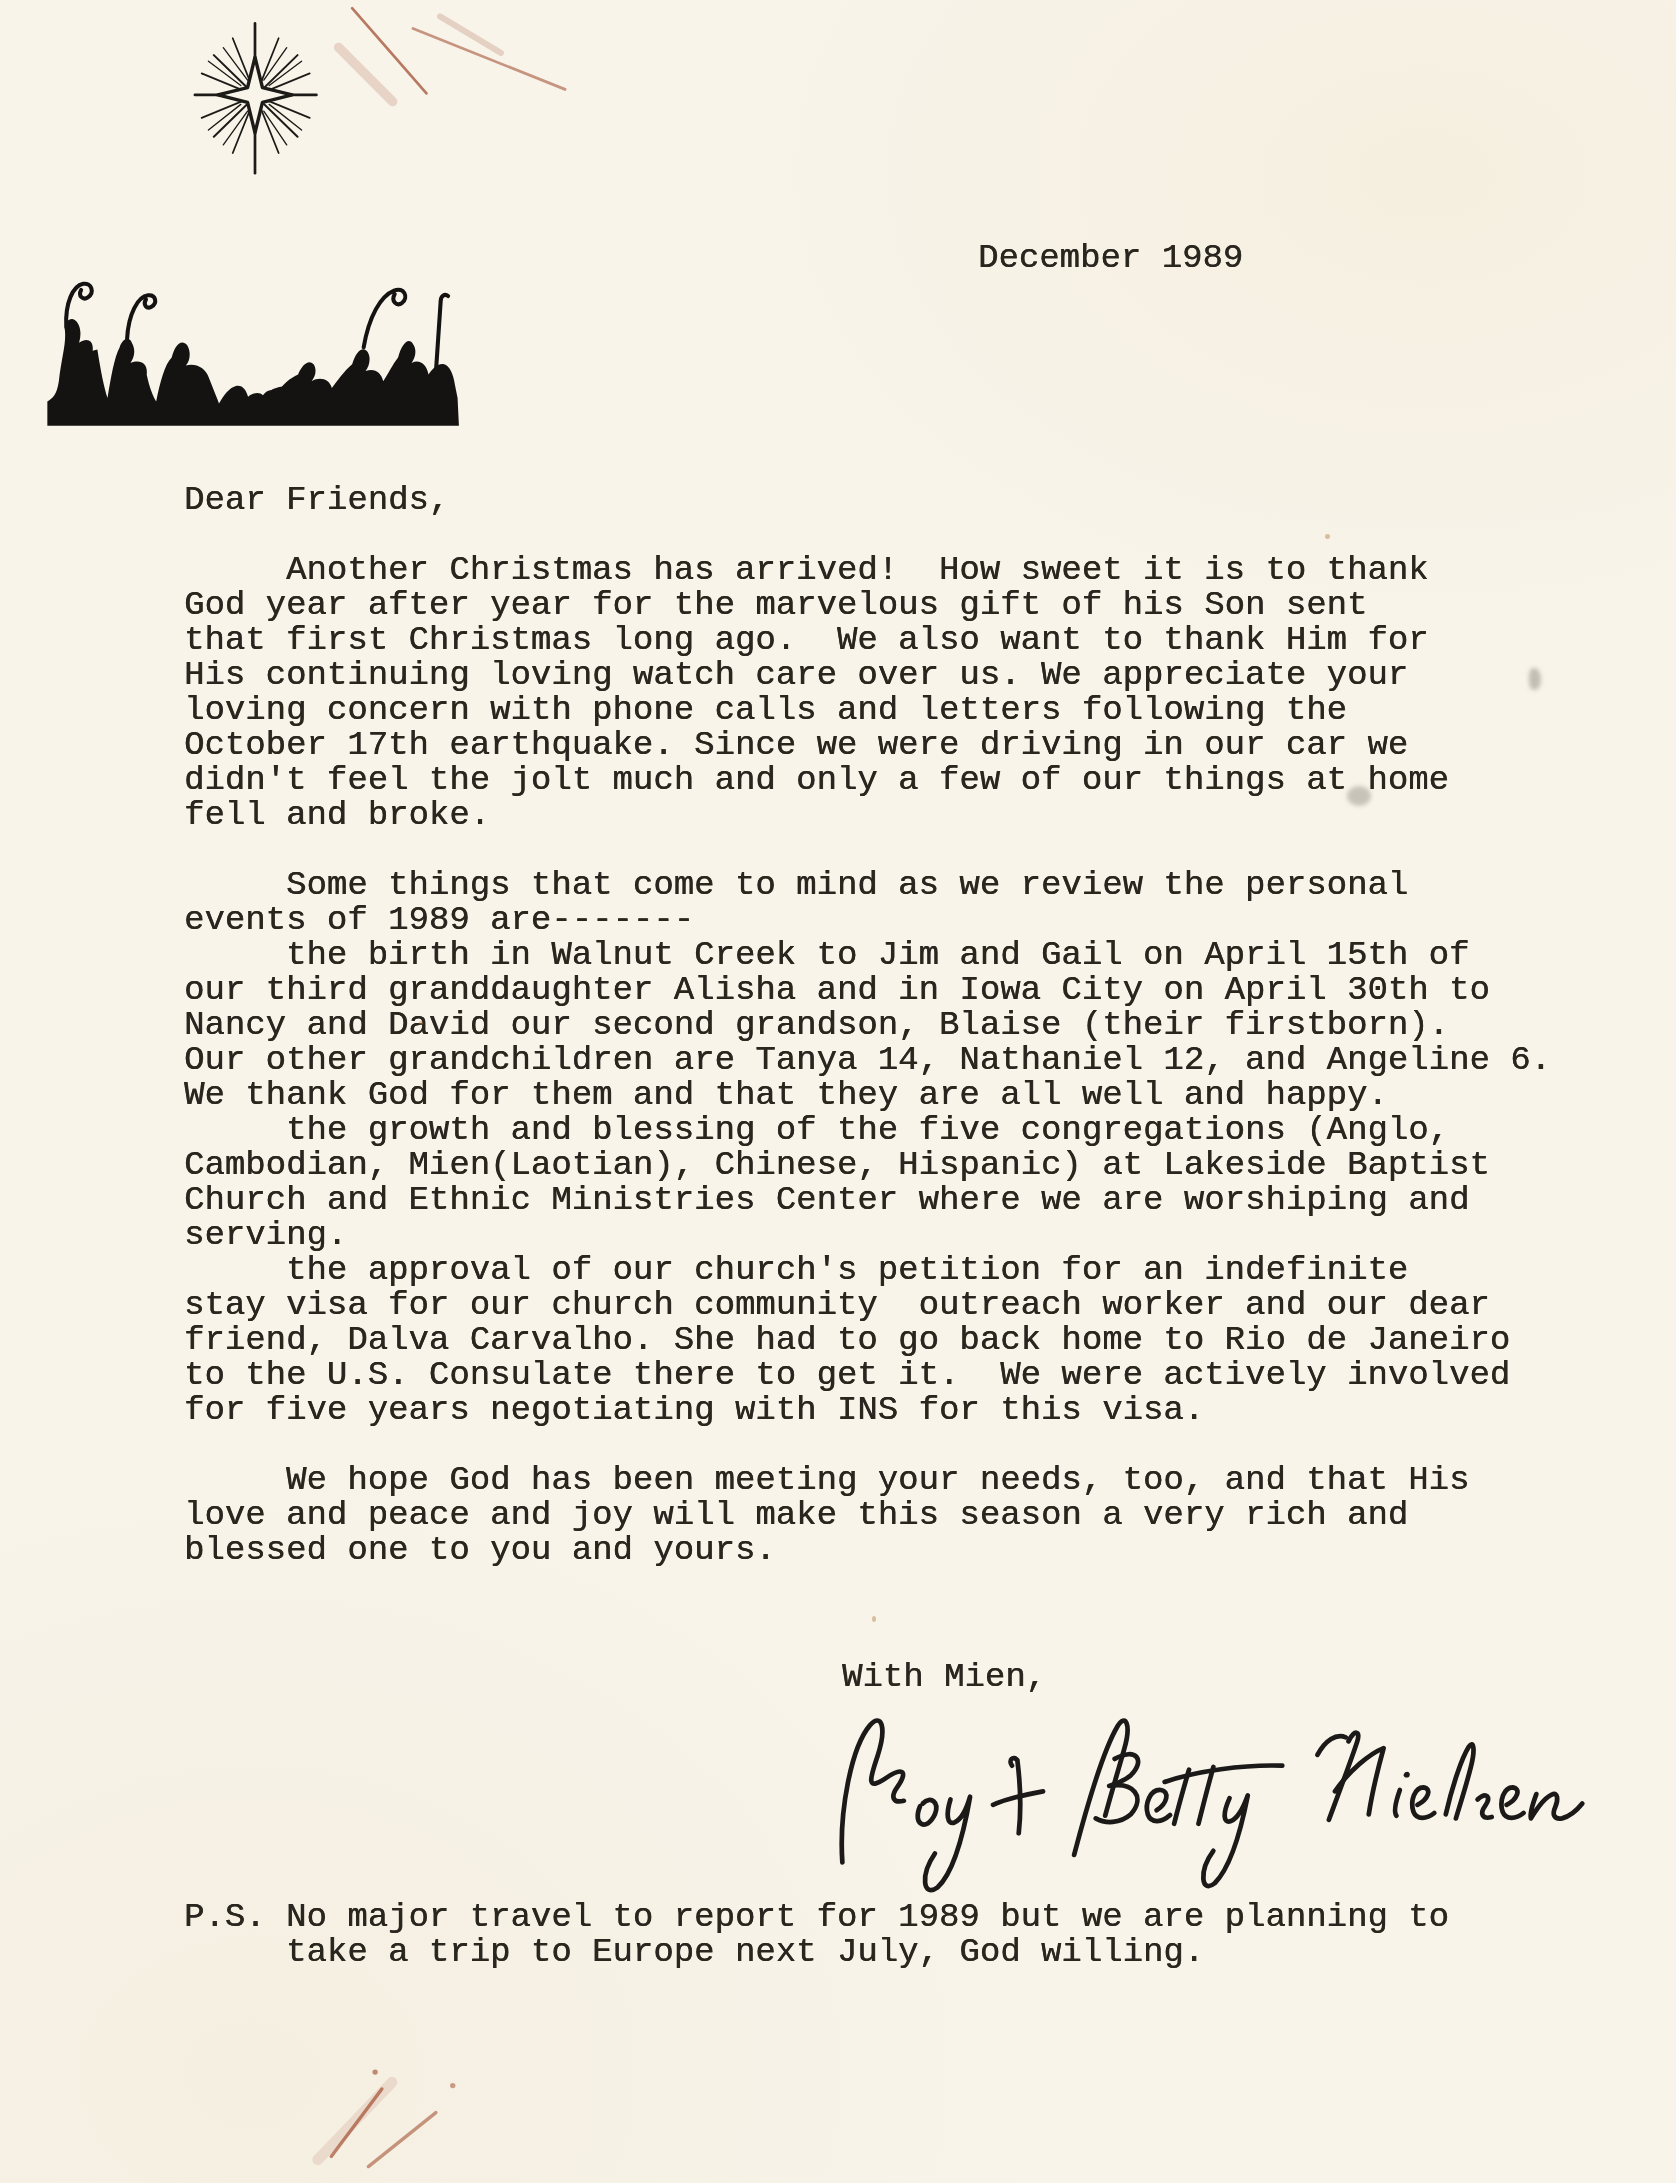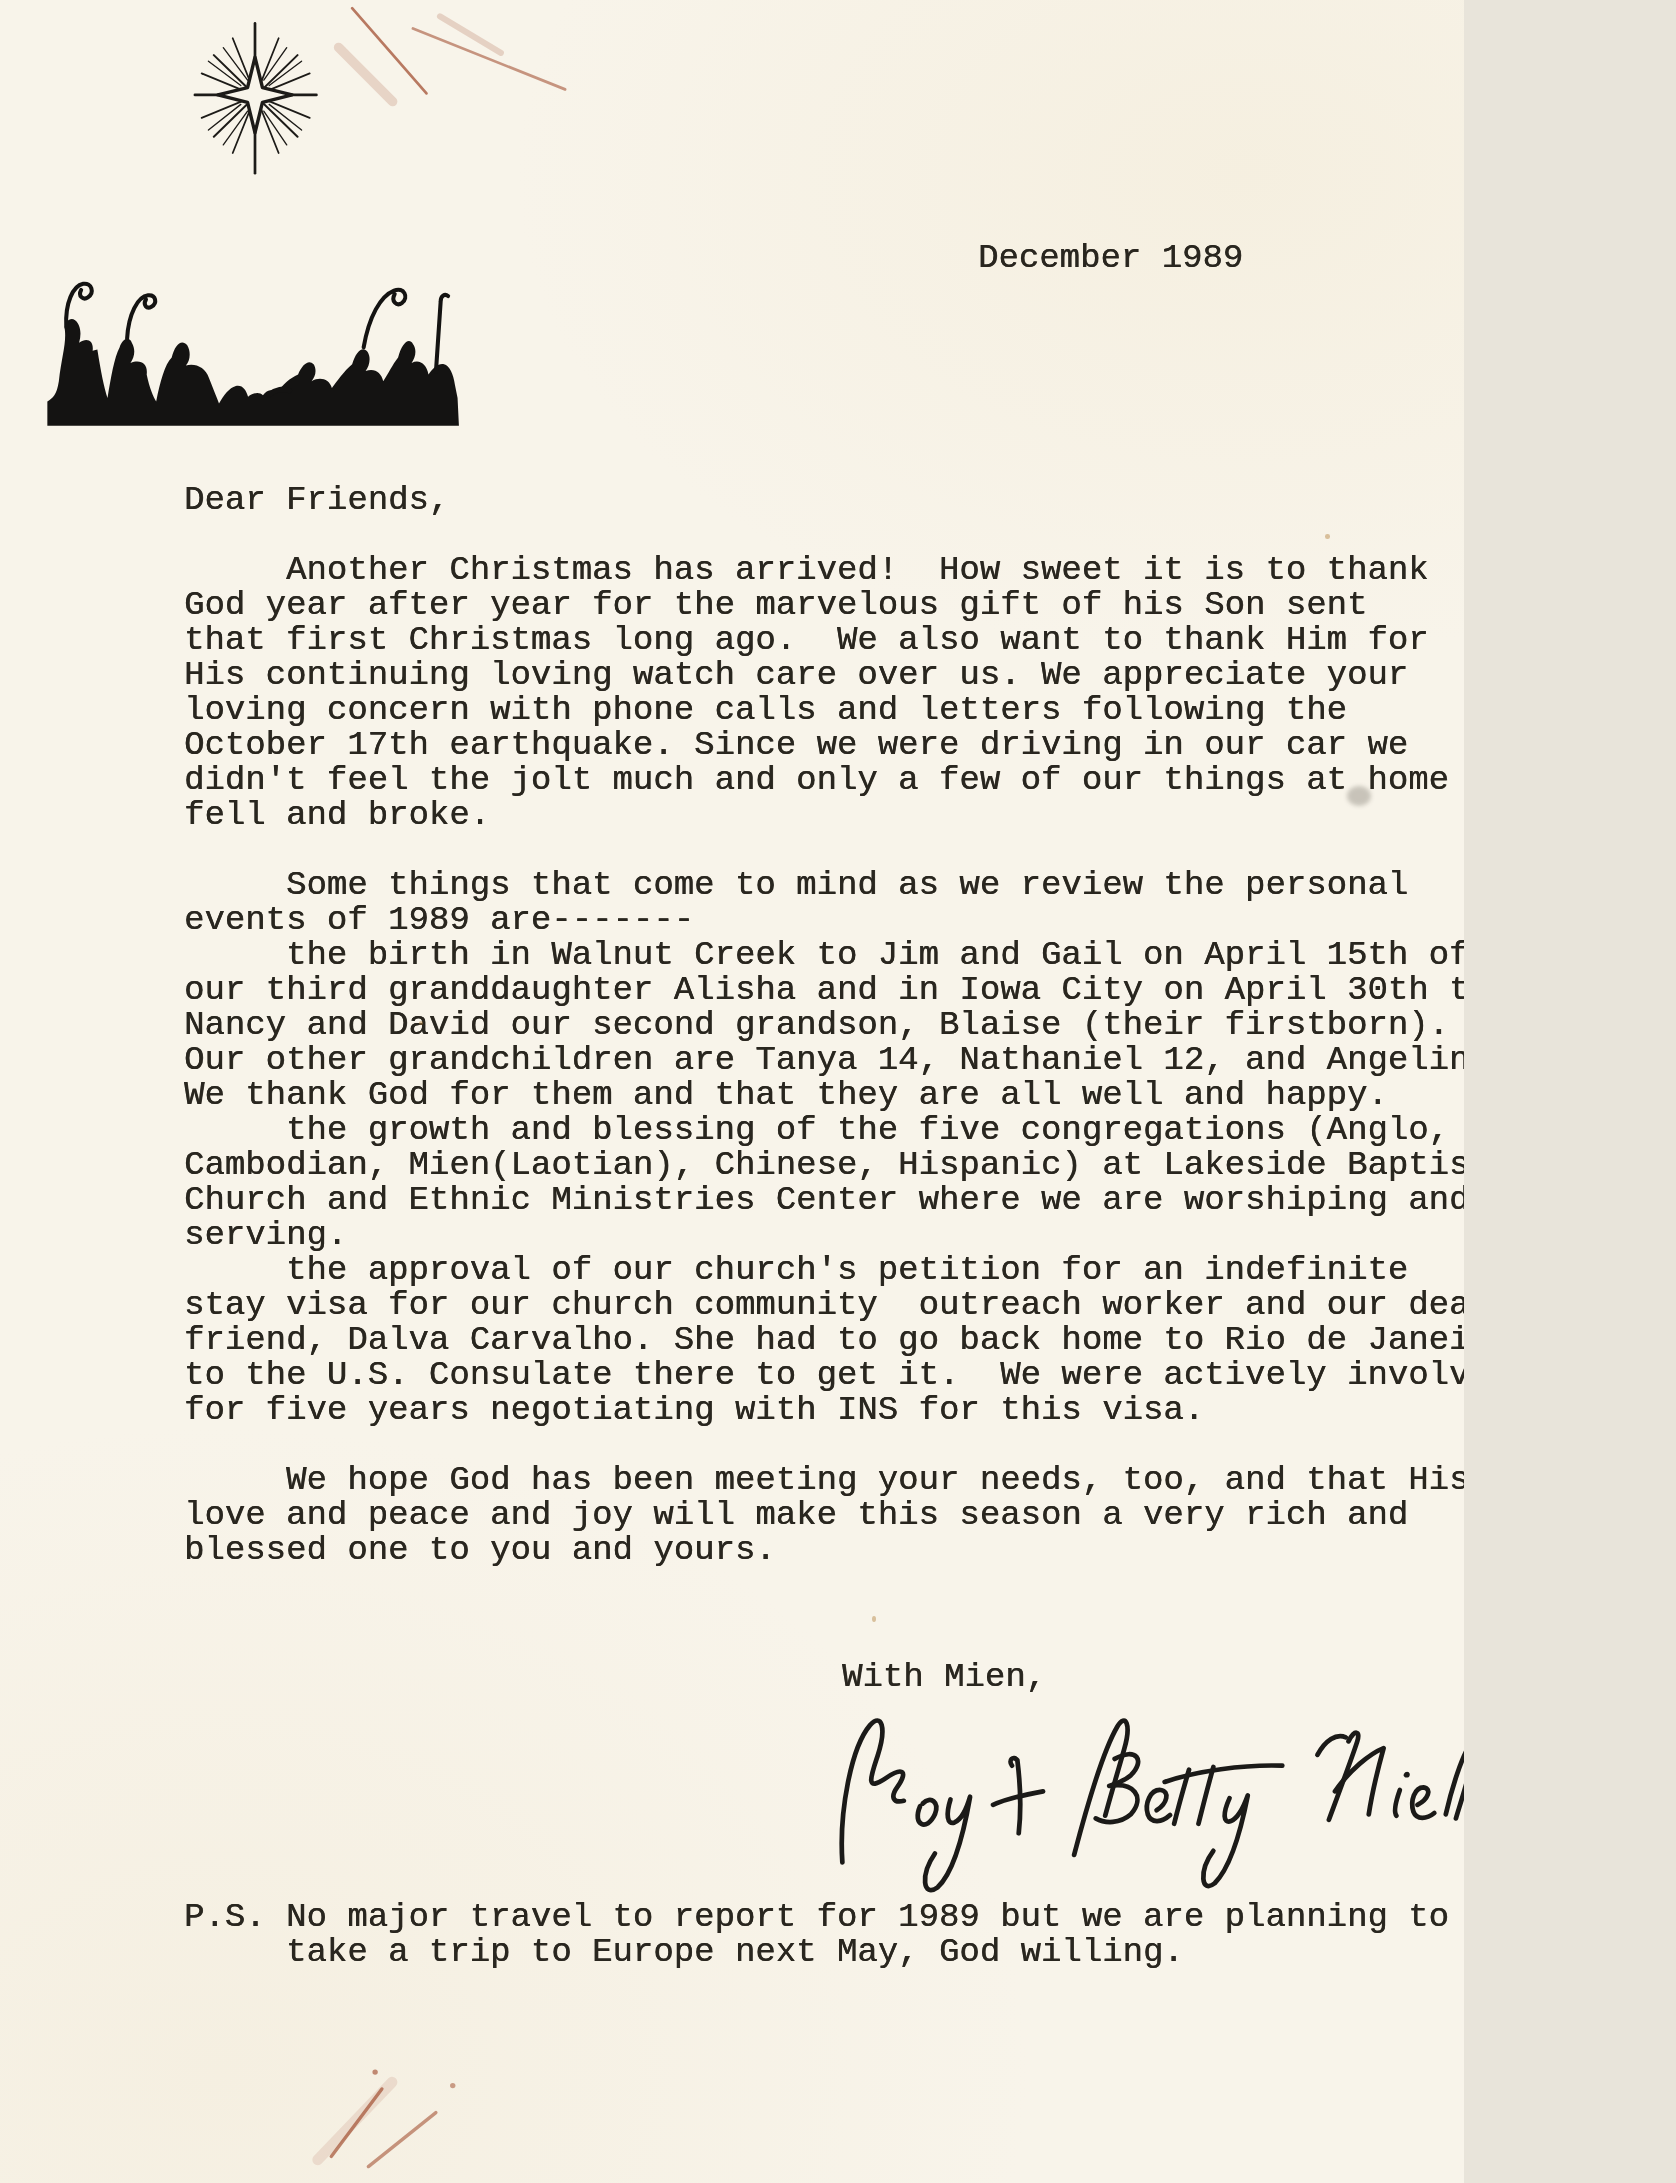--- a/index.html
+++ b/index.html
@@ -1,18 +1,18 @@
 <!DOCTYPE html>
 <html style="font-size:10.8px"><head>
 <meta charset="utf-8">
 <style>
   html,body{margin:0;padding:0;background:#e8e4da;}
   .page{
     position:relative;
-    width:1464px;height:2183px;
+    width:1676px;height:2183px;
     background:
       radial-gradient(ellipse 1217px 811px at 85% 8%, rgba(240,230,205,.35), rgba(0,0,0,0) 60%),
       radial-gradient(ellipse 1352px 1082px at 15% 95%, rgba(238,228,204,.3), rgba(0,0,0,0) 60%),
       #f8f4ea;
     overflow:hidden;
     font-family:"Liberation Mono","DejaVu Sans Mono",monospace;
     color:#29261f;
   }
   .type{
     position:absolute;
@@ -176,21 +176,21 @@
       <path d="M889,126 C890,124 892,124 891,126"></path>
       <path d="M906,170 C922,162 928,146 915,144 C902,144 895,164 900,180 C905,193 920,191 931,182"></path>
       <path d="M948,184 C958,140 972,100 982,84 C989,73 992,88 985,114 C977,146 967,176 963,190"></path>
       <path d="M995,162 C1008,150 1016,158 1006,172 C998,183 1002,192 1016,188"></path>
       <path d="M1038,170 C1054,162 1060,146 1047,144 C1034,144 1027,164 1032,180 C1037,193 1052,191 1063,182"></path>
       <path d="M1082,154 C1076,170 1072,183 1074,190 C1086,170 1098,157 1107,154 C1113,152 1115,162 1110,173 C1105,184 1108,192 1120,190 C1132,187 1142,178 1150,168"></path>
     </g>
   </svg>
 
   <pre class="type ps-block">P.S. No major travel to report for 1989 but we are planning to
-     take a trip to Europe next May, God willing.</pre>
+     take a trip to Europe next July, God willing.</pre>
 
   <div class="smudge smudge-car"></div>
   <div class="smudge smudge-margin"></div>
   <div class="fleck" style="left:1325px;top:534px;width:4.7px;height:4.7px;"></div>
   <div class="fleck" style="left:419px;top:1021px;width:4px;height:4px;"></div>
   <div class="fleck" style="left:872px;top:1616px;width:4px;height:6px;"></div>
 
 </div>
 
 

